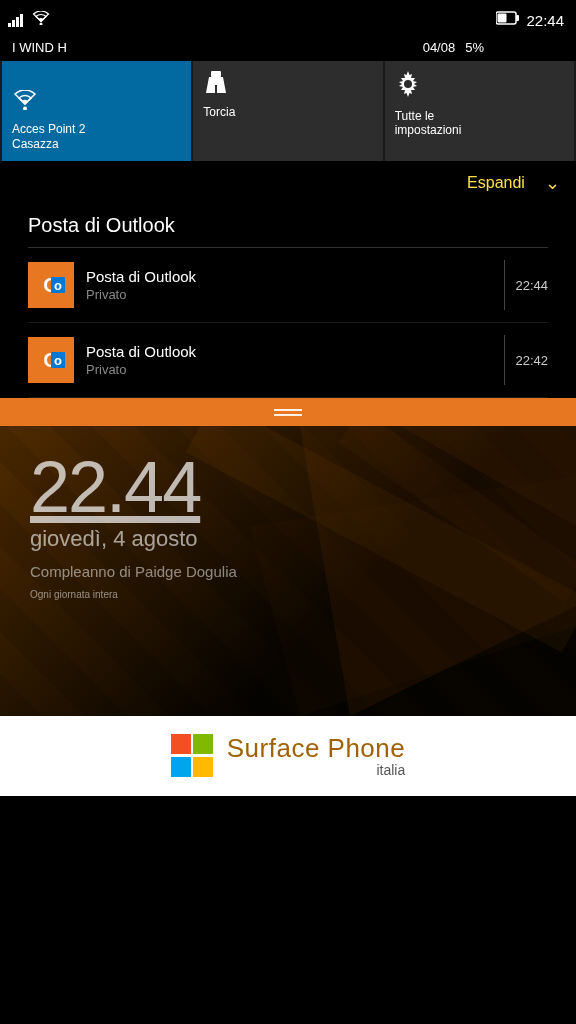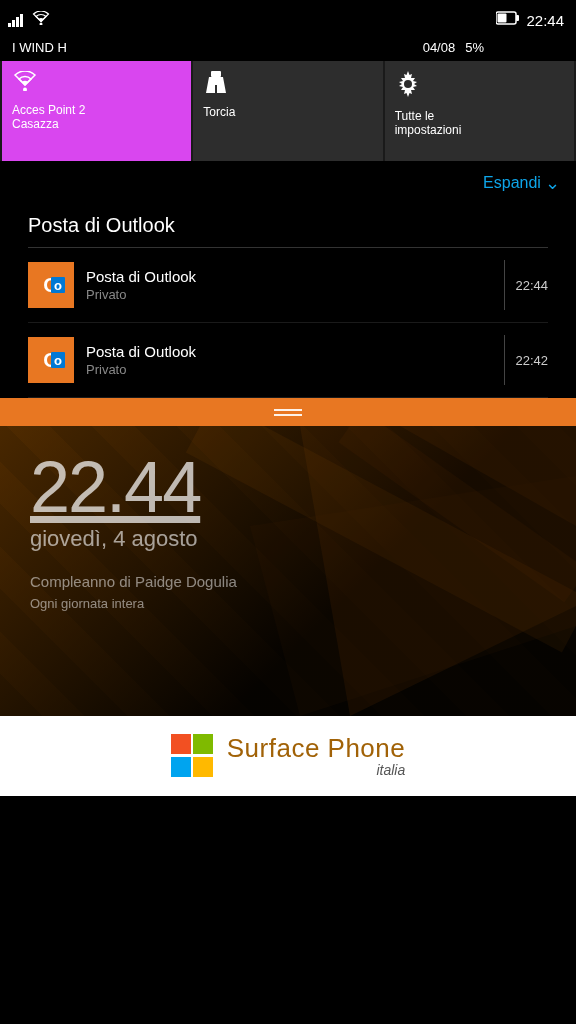--- a/index.html
+++ b/index.html
@@ -69,21 +69,22 @@
       display: flex;
       flex-direction: column;
       align-items: flex-start;
       justify-content: flex-start;
       padding: 10px 10px;
       background: #2d2d2d;
       cursor: pointer;
       position: relative;
     }
     .tile.active {
-      background: #d946ef;
+      background: #0369a1;
+      justify-content: flex-end;
     }
     .tile-icon {
       font-size: 22px;
       margin-bottom: 6px;
       color: #fff;
     }
     .tile-label {
       font-size: 12px;
       color: #fff;
       line-height: 1.2;
@@ -91,25 +92,25 @@
 
     
     .espandi-row {
       background: #000;
       display: flex;
       justify-content: flex-end;
       align-items: center;
       padding: 10px 16px;
     }
     .espandi-btn {
-      color: #0ea5e9;
+      color: #fde047;
       font-size: 16px;
       display: flex;
       align-items: center;
-      gap: 4px;
+      gap: 20px;
       cursor: pointer;
     }
 
     
     .notification-section {
       background: #000;
       padding: 0 28px;
     }
     .notification-section-title {
       font-size: 20px;
@@ -232,21 +233,21 @@
     .lock-date {
       position: absolute;
       top: 100px;
       left: 30px;
       font-size: 22px;
       font-weight: 300;
       color: rgba(255,255,255,0.6);
     }
     .lock-event {
       position: absolute;
-      top: 145px;
+      top: 135px;
       left: 30px;
       font-size: 15px;
       color: rgba(255,255,255,0.5);
       line-height: 1.4;
     }
 
     
     .branding-bar {
       background: #fff;
       height: 80px;
@@ -278,21 +279,20 @@
       font-size: 26px;
       font-weight: 400;
       color: #a16207;
       letter-spacing: 0.5px;
       line-height: 1.1;
     }
     .brand-sub {
       font-size: 14px;
       color: #555;
       text-align: right;
-      font-style: italic;
     }
   </style>
 </head>
 <body>
 
 <div class="status-bar">
   <div class="status-left">
     <div class="signal-bars">
       <span style="height:4px"></span>
       <span style="height:7px"></span>
@@ -426,21 +426,21 @@
     <polygon points="300,0 576,0 576,180 350,290" fill="rgba(180,90,0,0.25)"></polygon>
     <polygon points="400,0 576,0 576,100" fill="rgba(200,100,0,0.2)"></polygon>
     <polygon points="250,100 576,50 576,200 300,290" fill="rgba(120,60,0,0.15)"></polygon>
     <line x1="200" y1="0" x2="576" y2="200" stroke="rgba(255,140,0,0.15)" stroke-width="60"></line>
     <line x1="350" y1="0" x2="576" y2="160" stroke="rgba(255,120,0,0.1)" stroke-width="40"></line>
   </svg>
   <div class="lock-time">22.44</div>
   <div class="lock-date">giovedì, 4 agosto</div>
   <div class="lock-event">
     Compleanno di Paidge Dogulia<br>
-    <span style="font-size:13px;">Ogni giornata intera</span>
+    <span style="font-size:10px;">Ogni giornata intera</span>
   </div>
 </div>
 
 <div class="branding-bar">
   <div class="surface-logo">
     <div class="logo-sq red"></div>
     <div class="logo-sq green"></div>
     <div class="logo-sq blue"></div>
     <div class="logo-sq yellow"></div>
   </div>

